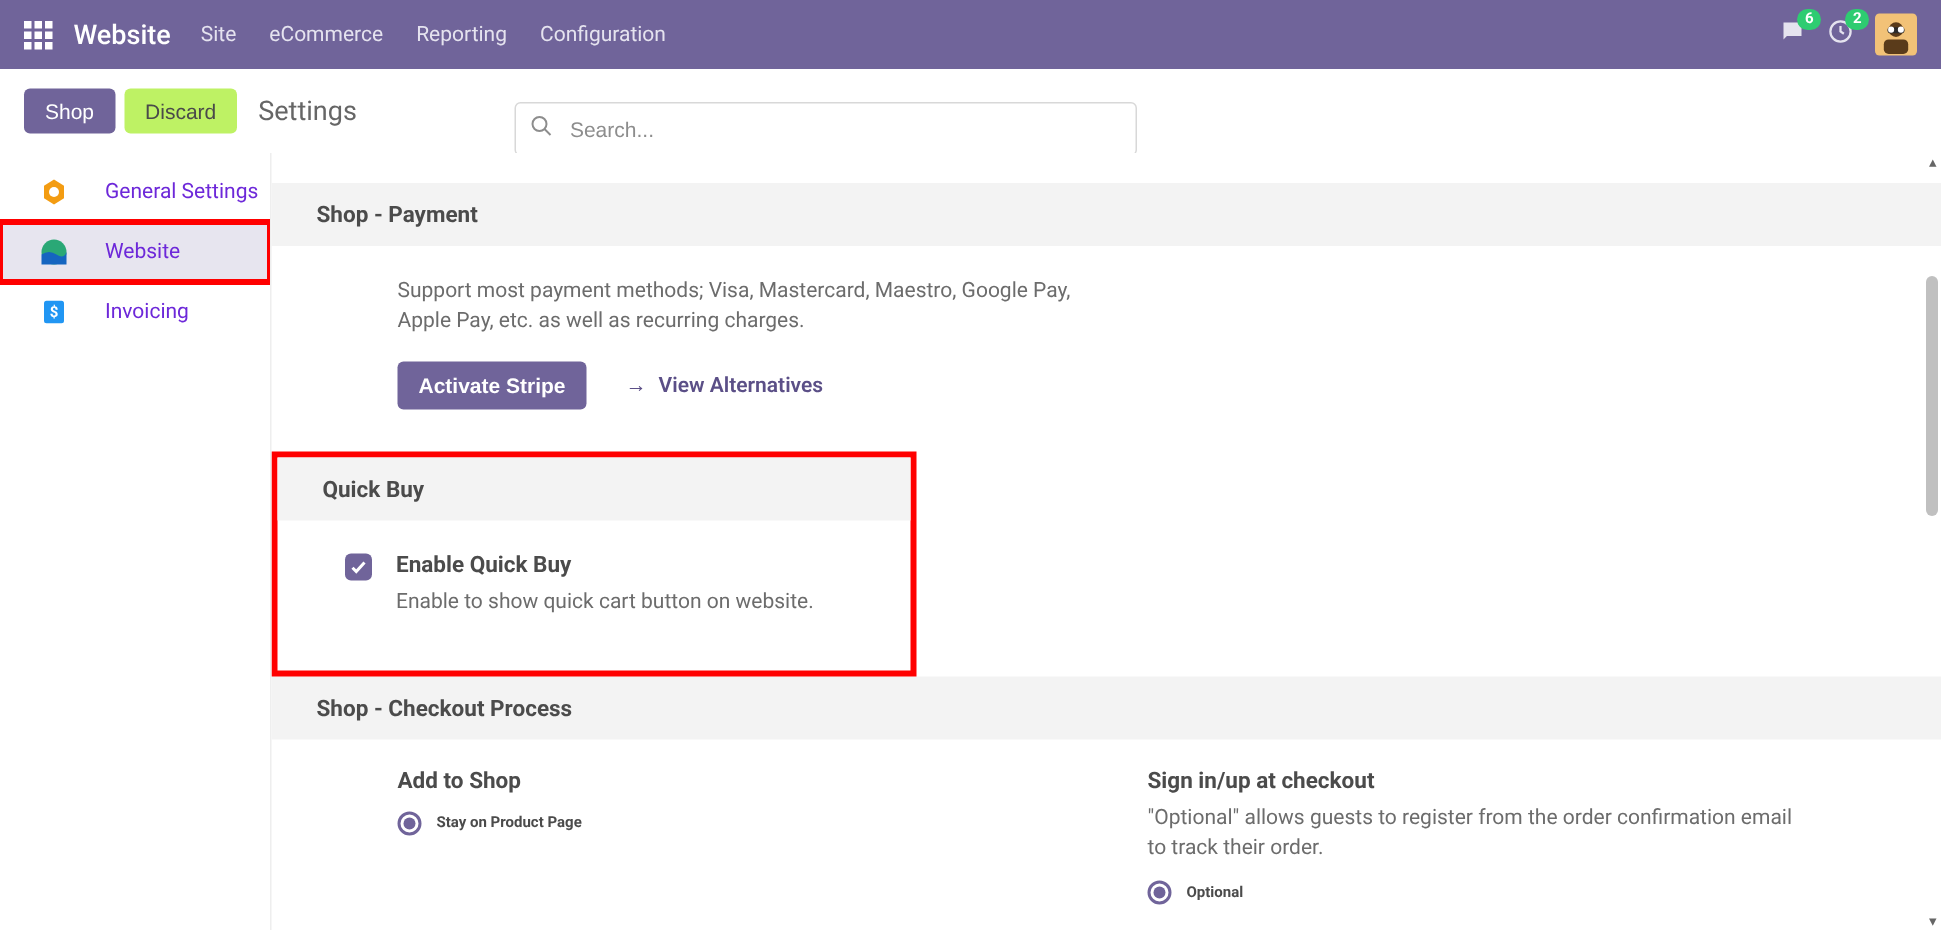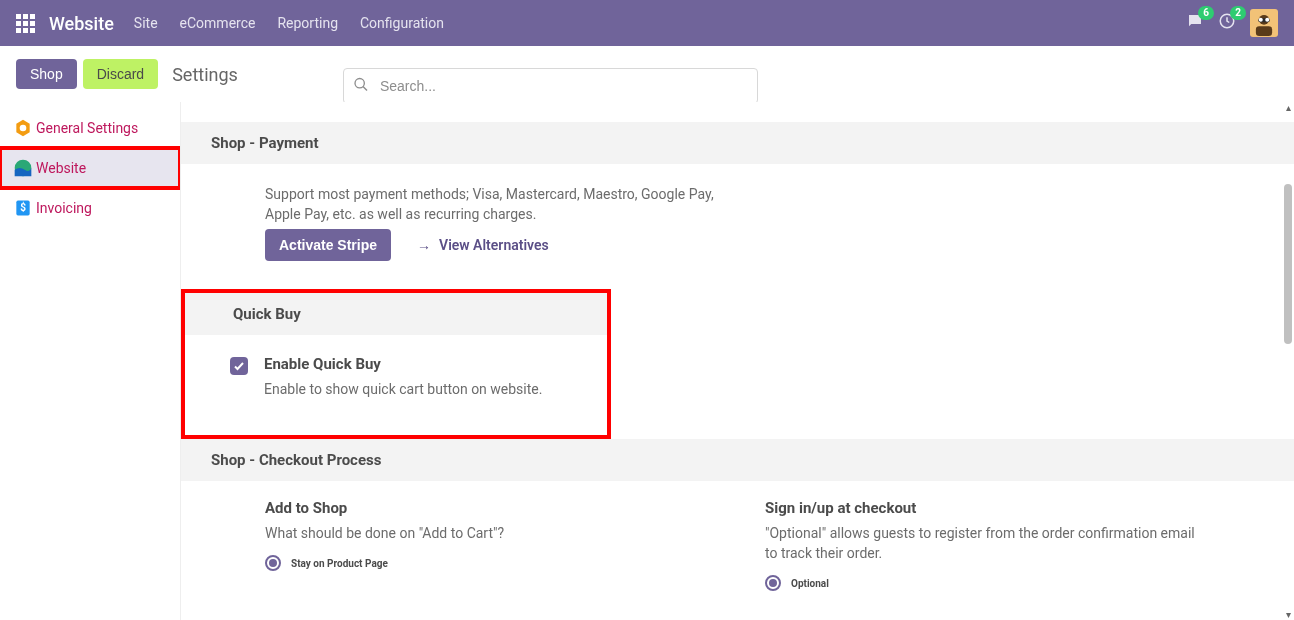--- a/index.html
+++ b/index.html
@@ -25,38 +25,38 @@
 .btn-light { background:#bef264; color:#4a4a4a; font-weight:500; margin-right:14px; }
 .page-title { font-size:18px; color:#666; }
 .searchbox { margin-left:auto; margin-right:auto; position:relative; width:415px;margin-top:24px; }
 .searchbox input { width:100%; height:36px; border:1px solid #d8d8d8; border-radius:4px; padding:0 12px 0 36px; font-size:14px; color:#555; outline:none; }
 .searchbox input::placeholder { color:#8d8d8d; }
 .searchbox .sicon { position:absolute; left:10px; top:50%; transform:translateY(-50%); color:#8d8d8d; }
 
 
 .body { display:flex; height: calc(620px - 46px - 56px); }
 .sidebar { width:180px; border-right:0; padding-top:6px; }
-.side-item { display:flex; align-items:center; height:40px; padding-left:13px; gap:3px; color:#be185d; cursor:pointer; }
+.side-item { display:flex; align-items:center; height:40px; padding-left:26px; gap:24px; color:#6d28d9; cursor:pointer; }
 .side-item.active { background:#e7e5ef; }
 .side-item .sicn { width:20px; height:20px; display:flex; align-items:center; justify-content:center; }
 .side-item .lbl { font-size:14px; }
 .highlight-red { outline:4px solid #ff0000; outline-offset:-2px; }
 
 .content { flex:1; overflow-y:auto; background:#fff; border-left:1px solid #eee; position:relative; }
 .scrolltrack { position:absolute; right:0; top:0; width:14px; height:100%; }
 .scrollthumb { position:absolute; right:2px; top:82px; width:8px; height:160px; background:#c0c0c0; border-radius:4px; }
 .arrow-up { position:absolute; right:3px; top:0; font-size:10px; color:#666; }
 .arrow-down { position:absolute; right:3px; bottom:0; font-size:10px; color:#666; }
 
 .section-header { background:#f3f3f3; padding:12px 30px; font-weight:700; color:#4b4b4b; font-size:15px; }
 .section-body { padding:20px 30px 28px 84px; }
 
 .setting-title { font-weight:700; color:#4b4b4b; margin-bottom:6px; font-size:15px; }
 .setting-desc { color:#6c6c6c; font-size:14px; line-height:1.45; max-width:460px; }
-.actions-row { margin-top:4px; display:flex; align-items:center; gap:26px; }
+.actions-row { margin-top:16px; display:flex; align-items:center; gap:26px; }
 .btn-purple { background:#70649a; color:#fff; border:none; border-radius:4px; padding:8px 14px; font-weight:600; font-size:14px; cursor:pointer; }
 .link-alt { color:#5b4f87; font-weight:600; font-size:14px; cursor:pointer; display:inline-flex; align-items:center; gap:8px; }
 .link-alt .arrow { font-weight:700; }
 
 .quickbuy-box { border:4px solid #ff0000; margin:0 0 0 0; width:430px; position:relative; left:0; }
 .quickbuy-body { padding: 20px 20px 36px 45px; display:flex; align-items:flex-start; gap:16px; }
 .chk { width:18px; height:18px; border-radius:4px; background:#70649a; display:flex; align-items:center; justify-content:center; flex-shrink:0; margin-top:2px; cursor:pointer; }
 .chk svg { width:12px; height:12px; }
 
 .two-col { display:flex; gap:60px; padding:18px 30px 10px 84px; }
@@ -175,39 +175,38 @@
       <div class="actions-row">
         <button class="btn-purple">Activate Stripe</button>
         <span class="link-alt">
           <span class="arrow">→</span>
           <span>View Alternatives</span>
         </span>
       </div>
     </div>
 
     <div class="quickbuy-box">
-      <div class="section-header" style="padding-left:48px;">Quick Buy</div>
+      <div class="section-header" style="padding-left:30px;">Quick Buy</div>
       <div class="quickbuy-body">
         <div class="chk">
           <svg viewBox="0 0 24 24" fill="none" stroke="#fff" stroke-width="4">
               <polyline points="4,13 9,18 20,6"></polyline>
             </svg>
         </div>
         <div>
           <div class="setting-title">Enable Quick Buy</div>
           <div class="setting-desc">Enable to show quick cart button on website.</div>
         </div>
       </div>
     </div>
 
     <div class="section-header">Shop - Checkout Process</div>
     <div class="two-col">
       <div class="col">
         <div class="setting-title">Add to Shop</div>
-        <div class="setting-desc">What should be done on "Add to Cart"?</div>
         <div class="radio-row">
           <span class="radio">
               <span class="dot"></span>
             </span>
           <span class="radio-label">Stay on Product Page</span>
         </div>
       </div>
       <div class="col">
         <div class="setting-title">Sign in/up at checkout</div>
         <div class="setting-desc">"Optional" allows guests to register from the order confirmation email to track their order.</div>

